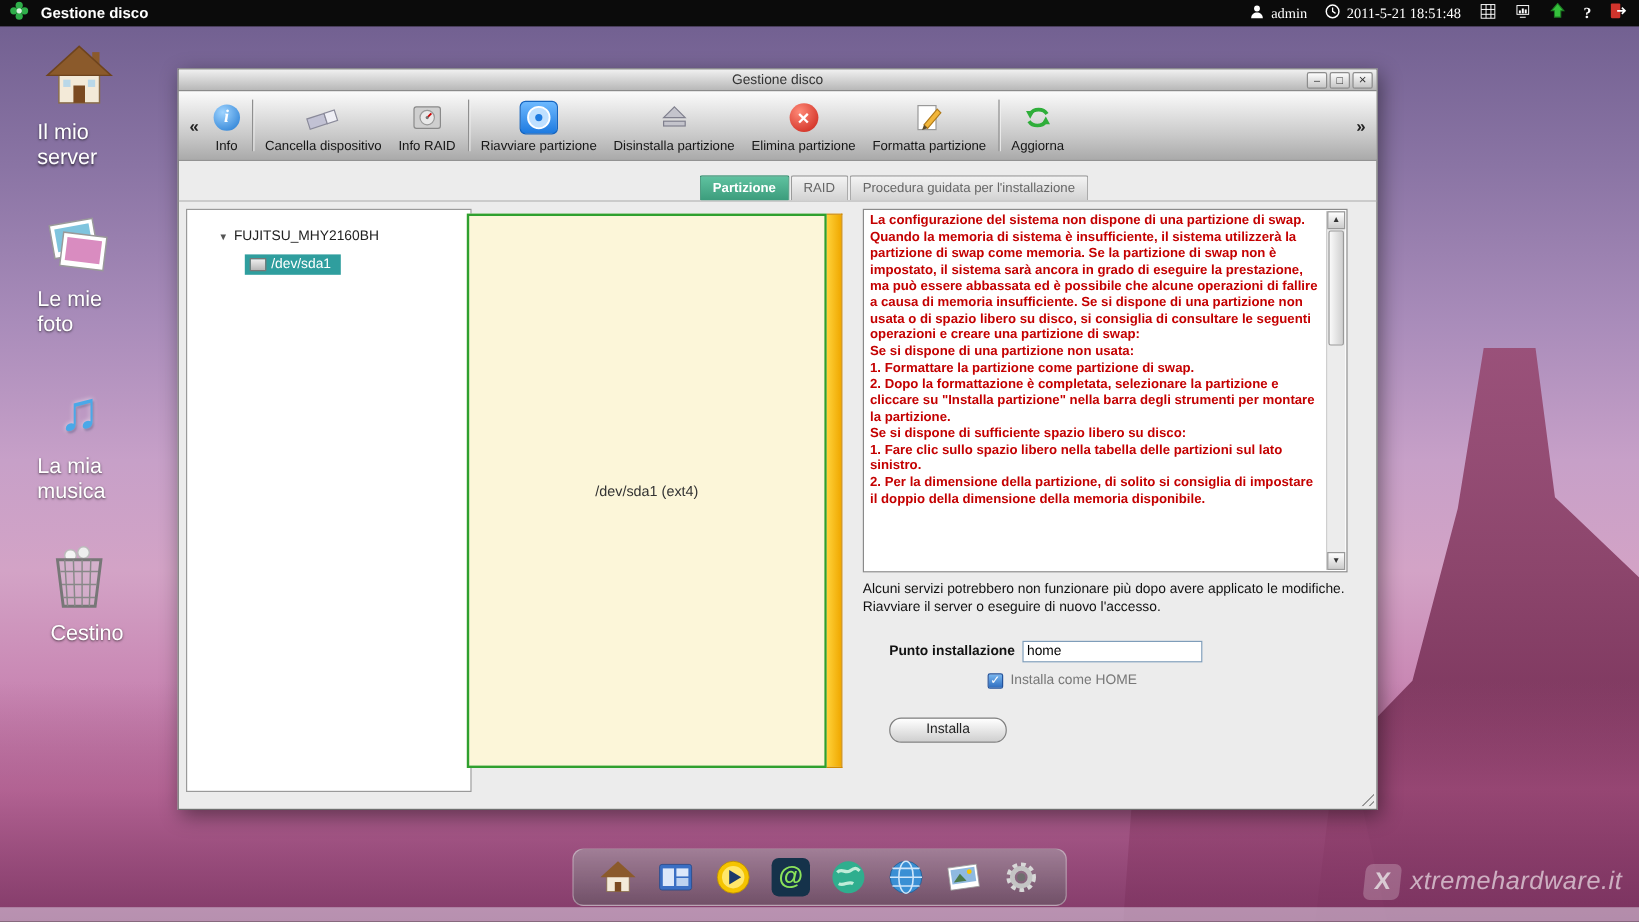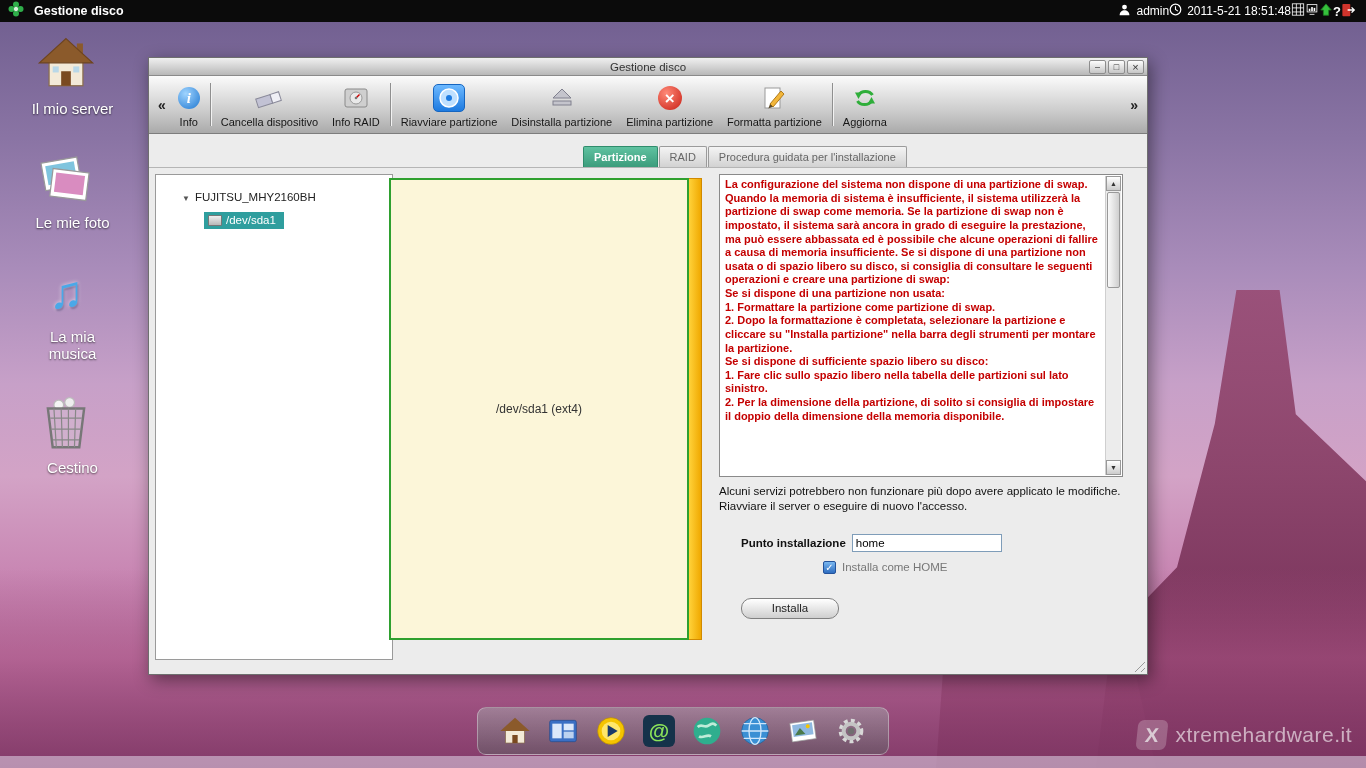--- a/index.html
+++ b/index.html
@@ -17,29 +17,29 @@
     clip-path:polygon(30% 0,55% 8%,80% 40%,100% 100%,0 100%,5% 55%); }
   .fg { position:absolute; left:0; right:0; bottom:0; height:200px;
     background:linear-gradient(180deg, rgba(200,120,170,0) 0%, rgba(175,85,135,.55) 45%, rgba(125,52,98,.85) 100%); }
   .bottom-strip { position:absolute; left:0; right:0; bottom:0; height:12px; background:rgba(235,230,245,.5); z-index:15; }
 
   
   .topbar { position:absolute; top:0; left:0; right:0; height:22px; background:#0b0b0b; color:#fff;
     display:flex; align-items:center; z-index:50; }
   .tb-left { display:flex; align-items:center; gap:10px; padding-left:8px; }
   .tb-title { font-weight:bold; font-size:12.5px; }
-  .tb-right { margin-left:auto; display:flex; align-items:center; gap:0; padding-right:10px; font-size:12px; }
+  .tb-right { margin-left:auto; display:flex; align-items:center; gap:15px; padding-right:10px; font-size:12px;font-family:Liberation Serif, serif; }
   .tb-item { display:flex; align-items:center; gap:5px; }
   .tb-help { font-weight:bold; font-size:13px; }
 
   
   .desk-icons { position:absolute; left:18px; top:32px; width:96px; display:flex; flex-direction:column; gap:29px; align-items:center; z-index:5; }
   .dicon { display:flex; flex-direction:column; align-items:center; gap:4px; width:100%; cursor:default; }
   .dicon .ic { width:64px; height:64px; display:flex; align-items:center; justify-content:center; }
-  .dicon .lbl { color:#fff; font-size:15px; text-shadow:0 1px 2px rgba(0,0,0,.65); text-align:center;padding-left:13px; }
+  .dicon .lbl { color:#fff; font-size:18px; text-shadow:0 1px 2px rgba(0,0,0,.65); text-align:left;padding-left:13px; }
   .music-note { font-size:46px; color:#4aa8e8; text-shadow:0 0 4px rgba(255,255,255,.7), 1px 2px 2px rgba(0,0,60,.4); }
 
   
   .window { position:absolute; left:148px; top:57px; width:1000px; height:618px; background:#ececec;
     border:1px solid #6f6f6f; box-shadow:3px 5px 16px rgba(0,0,0,.45); z-index:10; }
   .titlebar { height:18px; background:linear-gradient(#f0f0f0,#b8b8b8); border-bottom:1px solid #8a8a8a;
     display:flex; align-items:center; position:relative; }
   .win-title { position:absolute; left:0; right:0; text-align:center; font-size:11.5px; color:#333; }
   .win-controls { margin-left:auto; display:flex; gap:2px; padding-right:3px; z-index:2; }
   .wc { width:17px; height:14px; background:linear-gradient(#fdfdfd,#c6c6c6); border:1px solid #8d8d8d; border-radius:2px;
@@ -117,21 +117,21 @@
   .dock .dk { width:34px; height:34px; display:flex; align-items:center; justify-content:center; }
   .dock-at { width:32px; height:32px; background:#15324a; color:#8be35a; border-radius:6px;
     display:flex; align-items:center; justify-content:center; font-size:21px; font-weight:bold; }
   .dock-at::after{content:"@";}
 
   
   .watermark { position:absolute; right:14px; bottom:18px; display:flex; align-items:center; gap:8px; z-index:16; opacity:.8; }
   .wm-x { width:30px; height:30px; border-radius:6px; background:rgba(255,255,255,.28); color:#f0f0f0;
     display:flex; align-items:center; justify-content:center; font-size:20px; font-weight:bold; transform:skewX(-6deg); }
   .wm-x::after{content:"X";}
-  .wm-text { color:rgba(255,255,255,.75); font-size:21px; letter-spacing:.5px; }
+  .wm-text { color:rgba(255,255,255,.75); font-size:21px; letter-spacing:.5px;font-style:italic; }
 </style>
 </head>
 <body>
 
 <div class="screen">
 
   <div class="bg">
     <div class="rock1"></div>
     <div class="rock2"></div>
     <div class="fg"></div>

